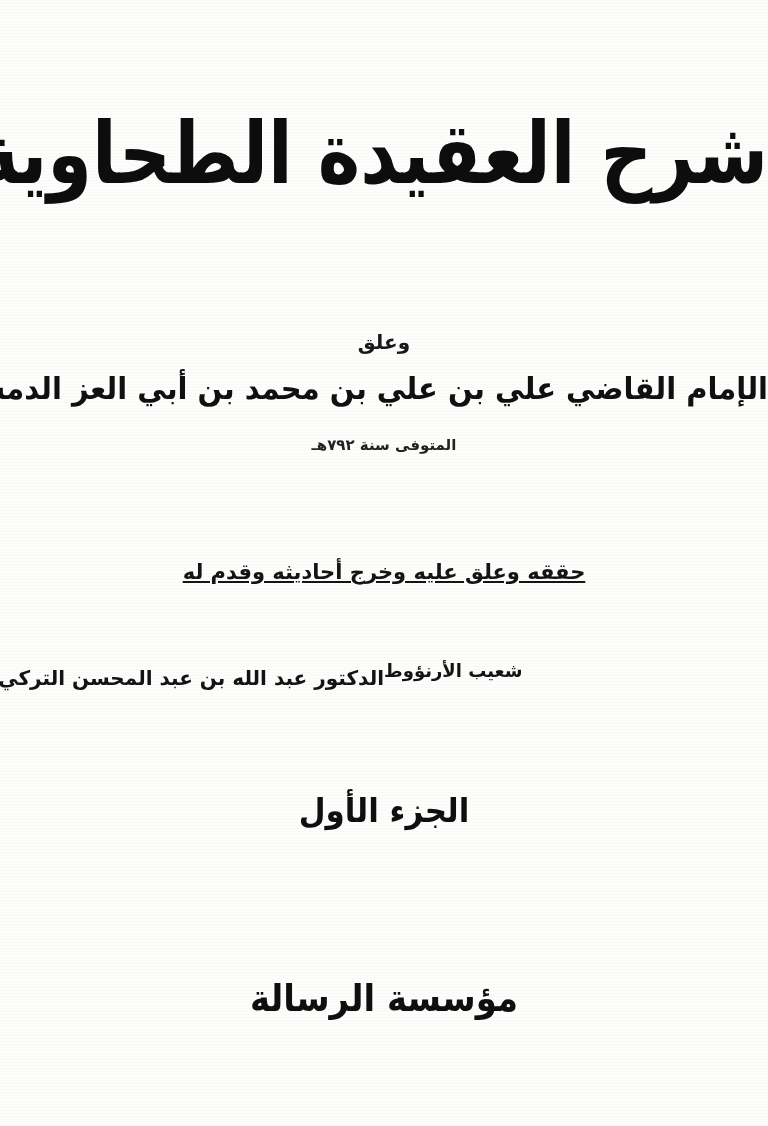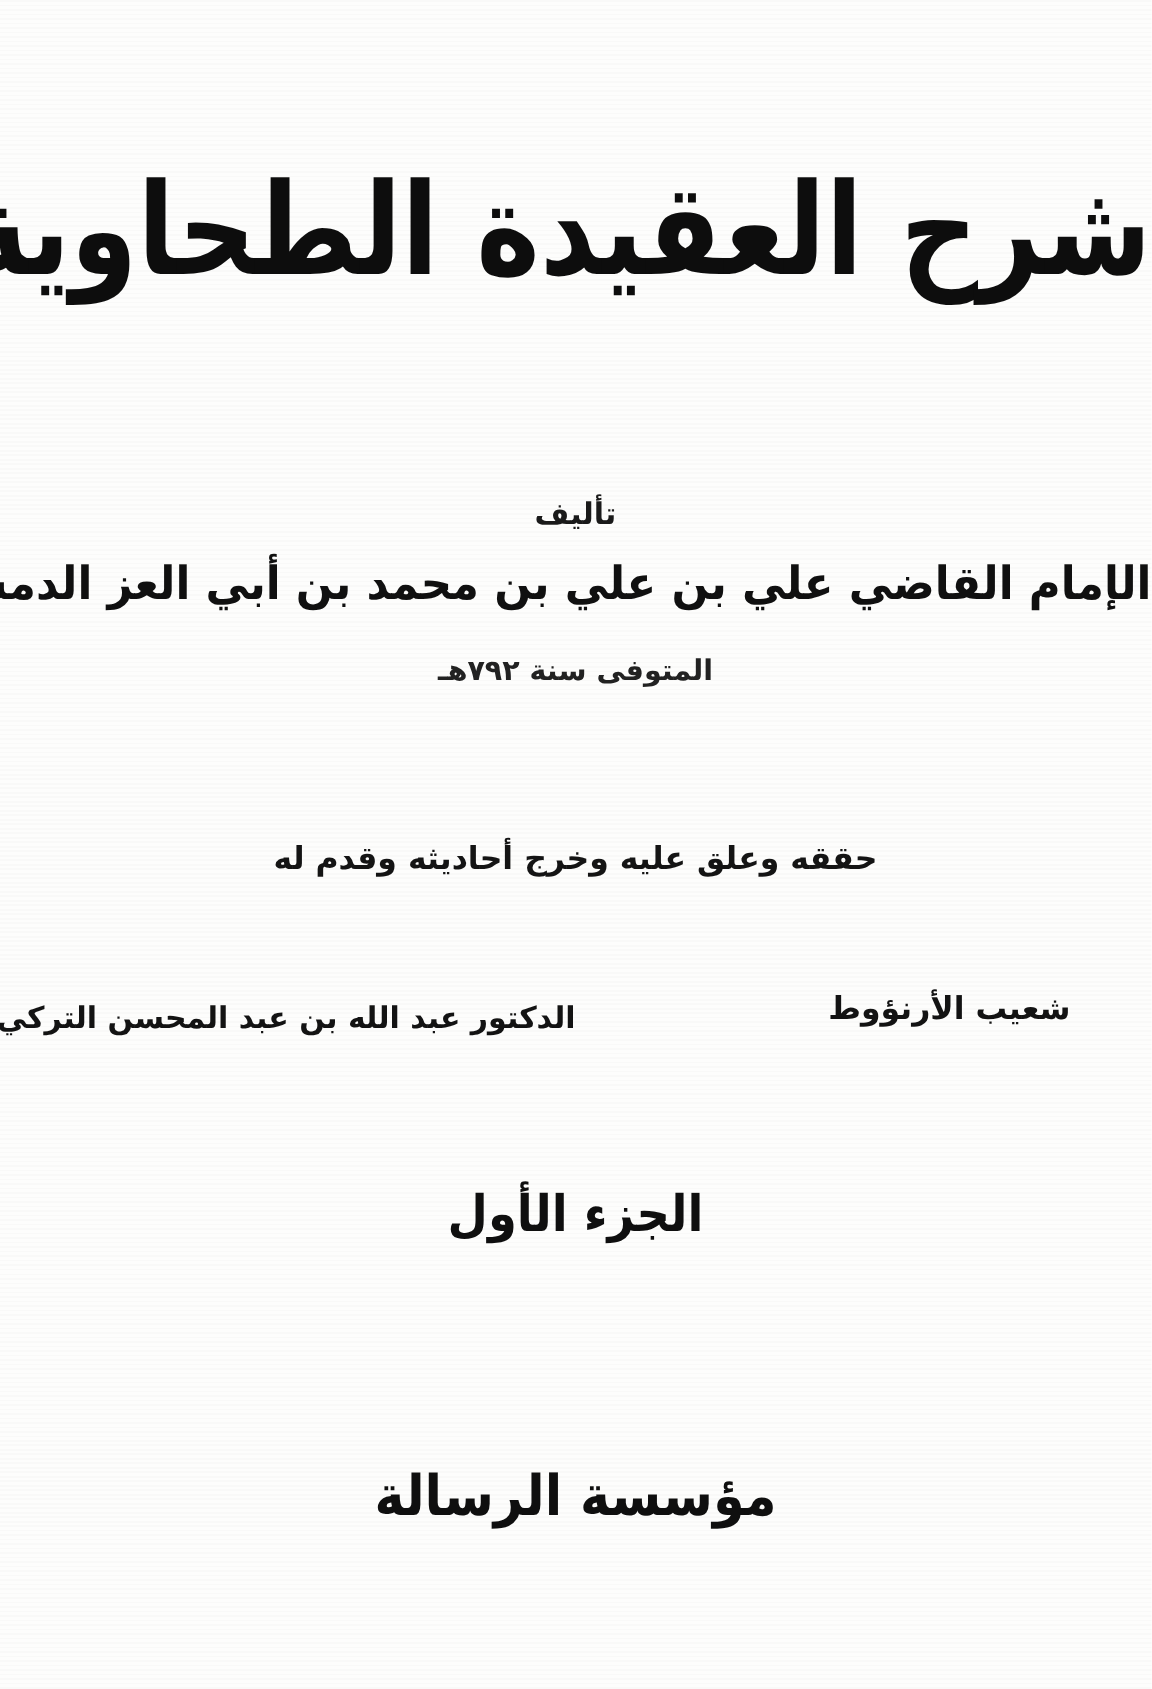--- a/index.html
+++ b/index.html
@@ -59,32 +59,33 @@
     top: 372px;
     font-size: 29px;
     font-weight: 700;
     color: #101010;
     letter-spacing: -1px;
     transform: scaleY(1.05);
   }
 
   .author-death {
     top: 436px;
-    font-size: 19px;
+    font-size: 15px;
     font-weight: 700;
     color: #222222;
   }
 
   
   .edit-note {
     top: 560px;
     font-size: 21px;
     font-weight: 700;
     color: #141414;
     letter-spacing: -0.5px;
+    text-decoration: underline;
   }
 
   
   .editors {
     position: absolute;
     top: 660px;
     left: 0;
     right: 0;
     display: flex;
     justify-content: center;
@@ -95,22 +96,22 @@
     width: 330px;
     text-align: right;
     font-size: 20px;
     font-weight: 700;
     color: #131313;
     white-space: nowrap;
     transform: translateY(6px);
   }
   .editor-left {
     width: 330px;
-    text-align: right;
-    font-size: 21px;
+    text-align: left;
+    font-size: 18px;
     font-weight: 700;
     color: #131313;
     white-space: nowrap;
   }
 
   
   .volume {
     top: 792px;
     font-size: 31px;
     font-weight: 700;
@@ -139,21 +140,21 @@
       repeating-linear-gradient(0deg, rgba(0,0,0,0.5) 0px, rgba(0,0,0,0.5) 1px, rgba(255,255,255,0) 1px, rgba(255,255,255,0) 3px);
   }
 </style>
 </head>
 <body>
 
 <div class="page">
 
   <div class="line title">شرح العقيدة الطحاوية</div>
 
-  <div class="line byline-label">تأليف</div>
+  <div class="line byline-label">وعلق</div>
 
   <div class="line author">الإمام القاضي علي بن علي بن محمد بن أبي العز الدمشقي</div>
 
   <div class="line author-death">المتوفى سنة ٧٩٢هـ</div>
 
   <div class="line edit-note">حققه وعلق عليه وخرج أحاديثه وقدم له</div>
 
   <div class="editors">
     <div class="editor-left">شعيب الأرنؤوط</div>
     <div class="editor-right">الدكتور عبد الله بن عبد المحسن التركي</div>

